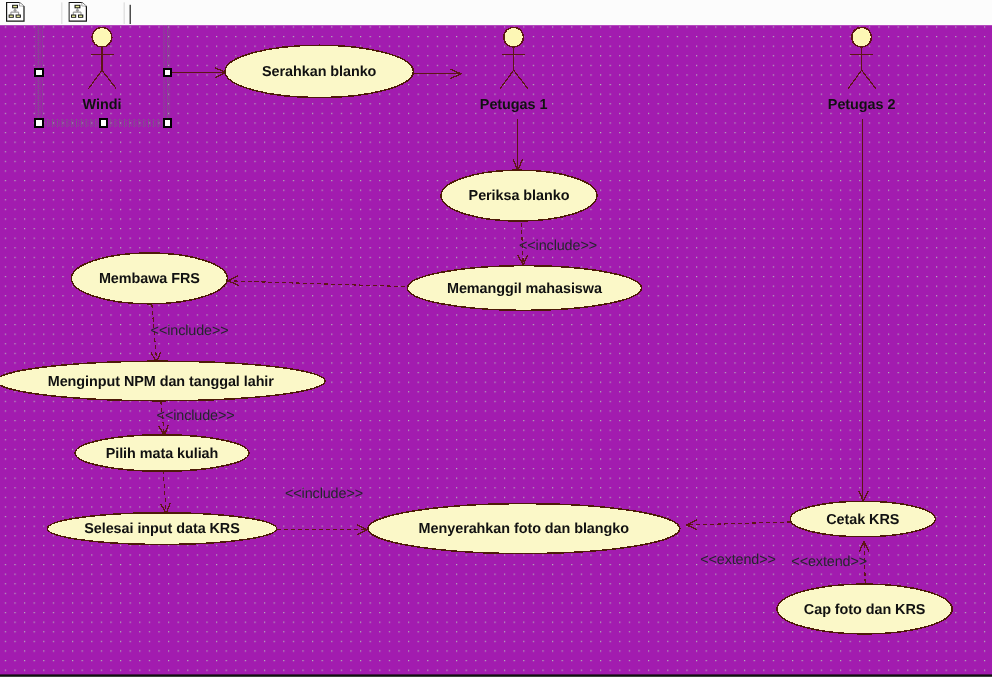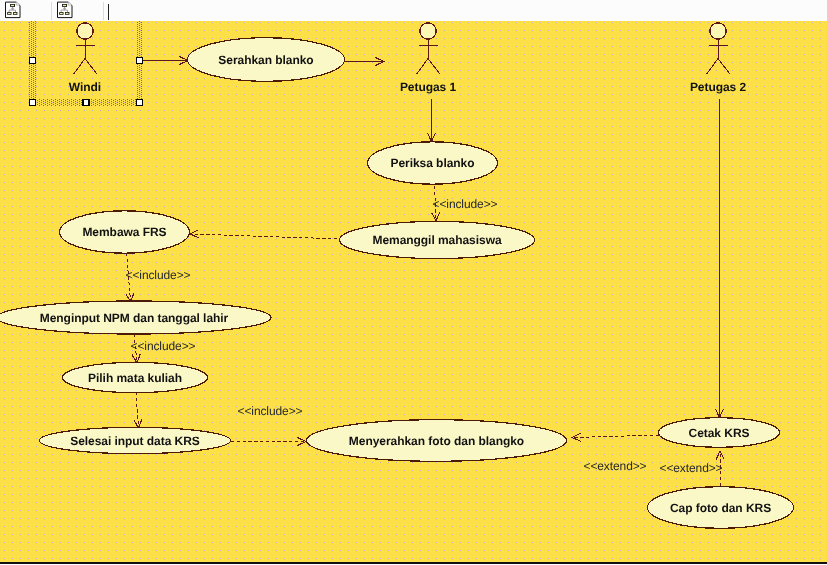--- a/index.html
+++ b/index.html
@@ -16,21 +16,21 @@
           background:#fcfcfc;display:flex;align-items:center;}
   .tab{display:flex;align-items:flex-start;height:21px;padding:2px 3.6px 0 5px;
        font-size:12px;color:#111111;letter-spacing:-0.9px;}
   .tab .ticon{width:16px;height:17px;margin-right:4px;flex:0 0 16px;display:block;}
   .tab .tlabel{white-space:nowrap;line-height:16px;margin-top:21px;}
   .tabsep{width:1px;height:18px;background:#dcdcdc;flex:0 0 1px;margin-top:1px;}
   .caret{width:1px;height:16px;background:#222;margin:3px 0 0 4px;flex:0 0 1px;}
 
   
   .canvas{position:absolute;left:0;top:21px;width:827px;height:542px;
-          background-color:#fde047;overflow:hidden;}
+          background-color:#a21caf;overflow:hidden;}
   .grid{position:absolute;left:0;top:0;width:827px;height:542px;}
   .bottomline{position:absolute;left:0;top:562px;width:827px;height:2px;background:#111;}
 
   svg.diagram{position:absolute;left:0;top:0;width:827px;height:542px;display:block;}
   svg.diagram ellipse,svg.diagram line,svg.diagram path,svg.diagram circle,
   svg.diagram rect{shape-rendering:crispEdges;}
 
   .ucname{font-family:"Liberation Sans",sans-serif;font-weight:bold;font-size:12px;
           letter-spacing:-0.05px;fill:#111111;}
   .actorname{font-family:"Liberation Sans",sans-serif;font-weight:bold;font-size:12px;

